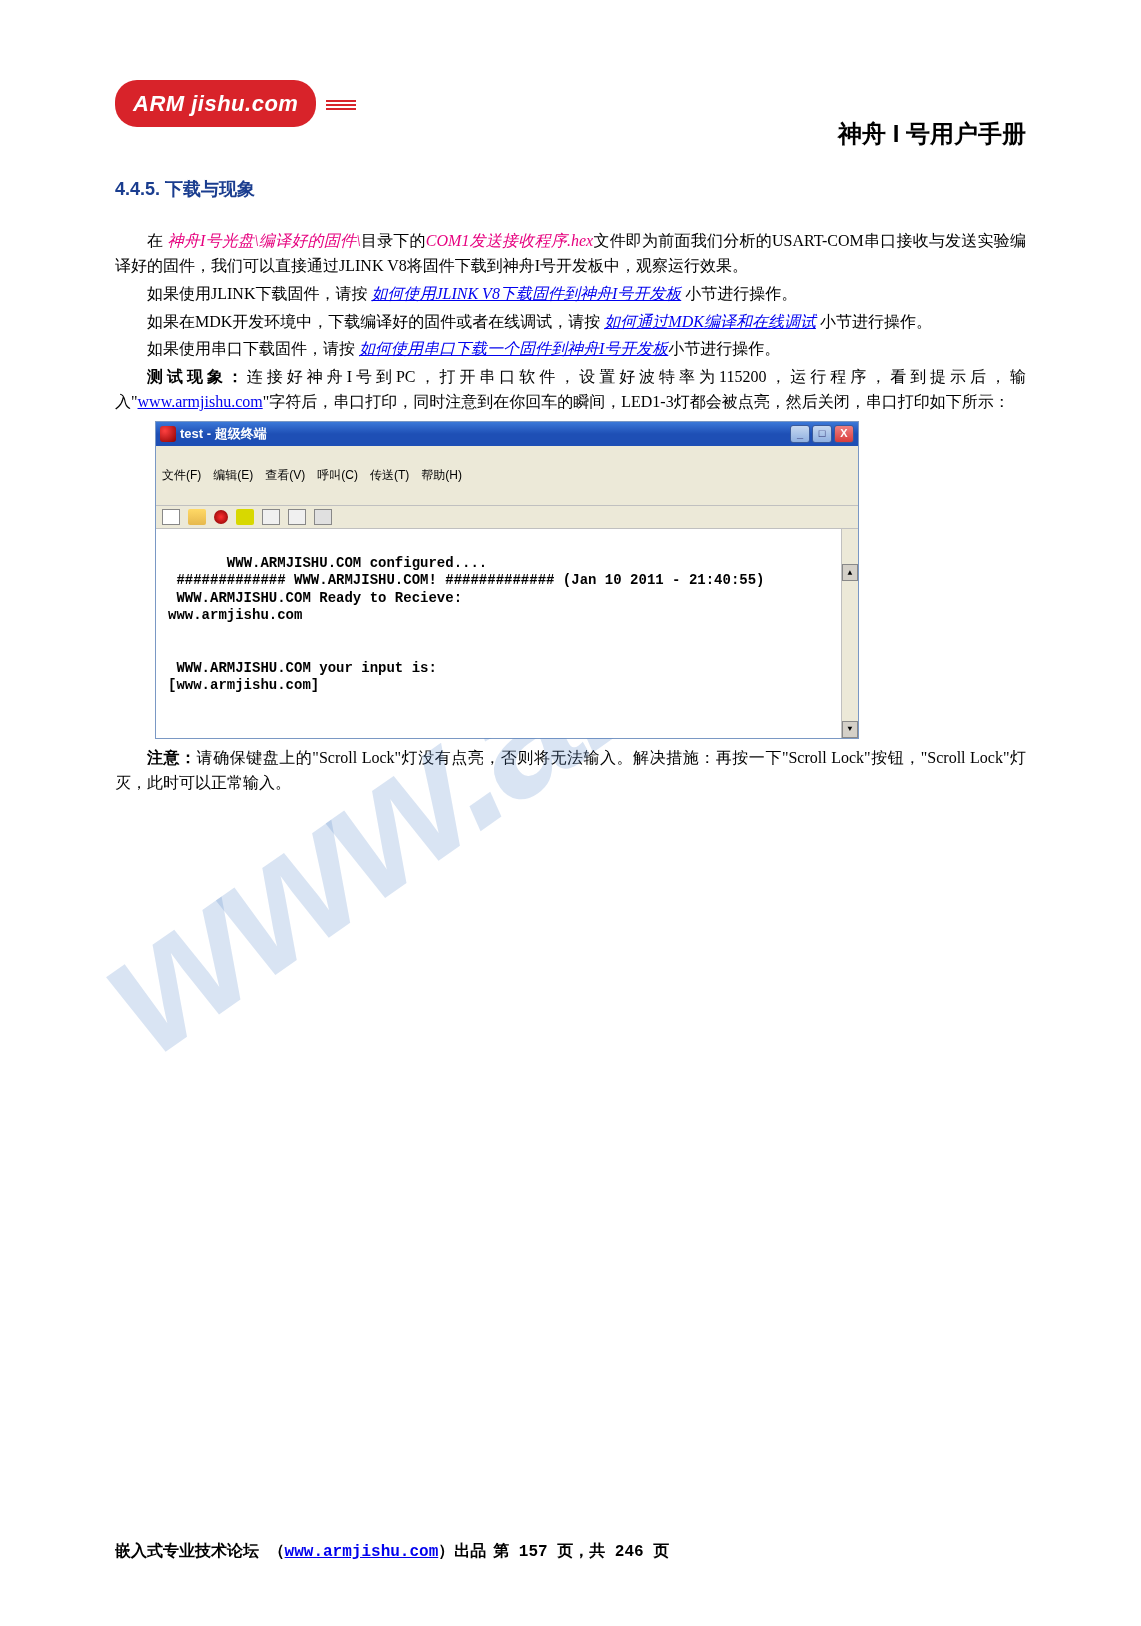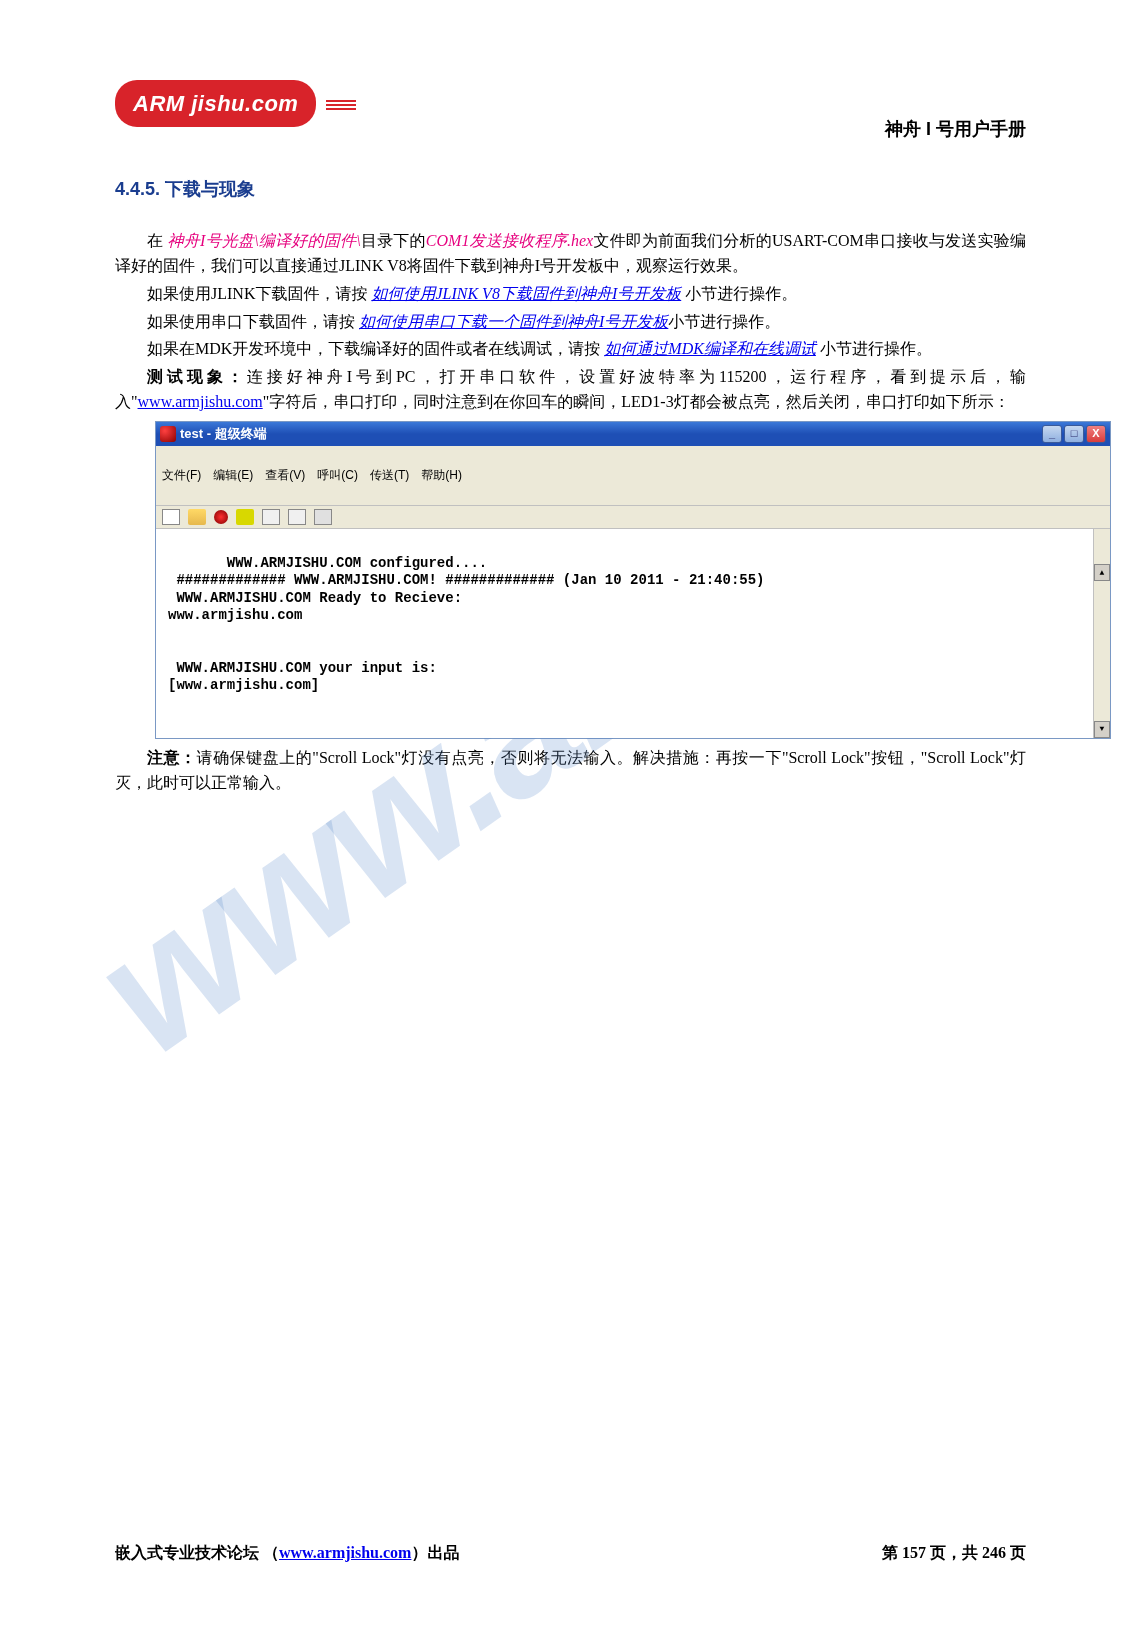--- a/index.html
+++ b/index.html
@@ -40,21 +40,21 @@
       height: 2px;
       background: #d8232a;
       box-shadow: 0 -4px 0 #d8232a, 0 4px 0 #d8232a;
     }
     .header-right {
       position: absolute;
       top: 115px;
       right: 115px;
       font-family: "SimHei", "黑体", sans-serif;
       font-weight: bold;
-      font-size: 18px;
+      font-size: 24px;
     }
     .content {
       margin-top: 115px;
     }
     .section-heading {
       color: #1a3d8f;
       font-weight: bold;
       font-size: 18px;
       font-family: "SimHei", "黑体", sans-serif;
       margin-bottom: 24px;
@@ -75,21 +75,21 @@
     }
     .plain-link {
       color: #0000ee;
       text-decoration: underline;
     }
     .bold { font-weight: bold; margin-top: 22px; }
     
     .terminal-window {
       margin-top: 6px;
       margin-left: 40px;
-      width: 956px;
+      width: 704px;
       border: 1px solid #7a98c4;
       font-family: "Tahoma", sans-serif;
       font-size: 12px;
       background: #ece9d8;
     }
     .titlebar {
       background: linear-gradient(to bottom, #3b78d8, #1e4fb5 50%, #1e4fb5);
       color: #fff;
       padding: 3px 4px;
       display: flex;
@@ -199,24 +199,25 @@
       letter-spacing: -6px;
       z-index: 0;
     }
     .note-para { margin-top: 6px; }
     .footer {
       position: absolute;
       bottom: 60px;
       left: 115px;
       right: 115px;
       display: flex;
-      justify-content: space-between;
+      justify-content: flex-start;
       font-weight: bold;
       font-size: 16px;
-      font-family: Liberation Serif, serif;
+      font-family: Liberation Mono, monospace;
+      gap: 7px;
     }
   </style>
 </head>
 <body>
 
 <div class="logo-container">
   <span class="logo">ARM jishu.com</span>
 </div>
 
 <div class="header-right">神舟 I 号用户手册</div>
@@ -232,25 +233,25 @@
 
   <div class="para indent">
     <span>在 </span><span class="italic-link">神舟I号光盘\编译好的固件\</span><span>目录下的</span><span class="italic-link">COM1发送接收程序.hex</span><span>文件即为前面我们分析的USART-COM串口接收与发送实验编译好的固件，我们可以直接通过JLINK V8将固件下载到神舟I号开发板中，观察运行效果。</span>
   </div>
 
   <div class="para indent">
     <span>如果使用JLINK下载固件，请按 </span><a class="blue-link">如何使用JLINK V8下载固件到神舟I号开发板</a><span> 小节进行操作。</span>
   </div>
 
   <div class="para indent">
+    <span>如果在MDK开发环境中，下载编译好的固件或者在线调试，请按 </span><a class="blue-link">如何通过MDK编译和在线调试</a><span> 小节进行操作。</span>
+  </div>
+
+  <div class="para indent">
     <span>如果使用串口下载固件，请按 </span><a class="blue-link">如何使用串口下载一个固件到神舟I号开发板</a><span>小节进行操作。</span>
-  </div>
-
-  <div class="para indent">
-    <span>如果在MDK开发环境中，下载编译好的固件或者在线调试，请按 </span><a class="blue-link">如何通过MDK编译和在线调试</a><span> 小节进行操作。</span>
   </div>
 
   <div class="para indent">
     <span class="bold">测试现象：</span><span>连接好神舟I号到PC，打开串口软件，设置好波特率为115200，运行程序，看到提示后，输入"</span><a class="plain-link">www.armjishu.com</a><span>"字符后，串口打印，同时注意到在你回车的瞬间，LED1-3灯都会被点亮，然后关闭，串口打印如下所示：</span>
   </div>
 
   <div class="terminal-window">
     <div class="titlebar">
       <div class="titlebar-left">
         <span class="titlebar-icon"></span>

